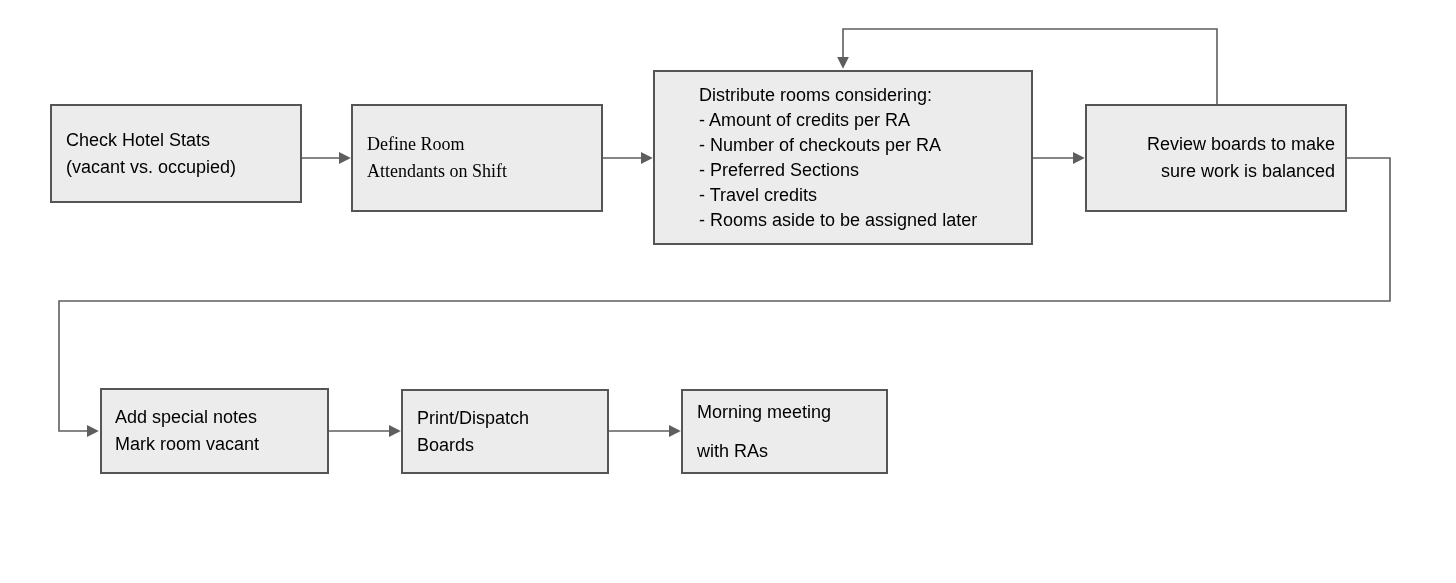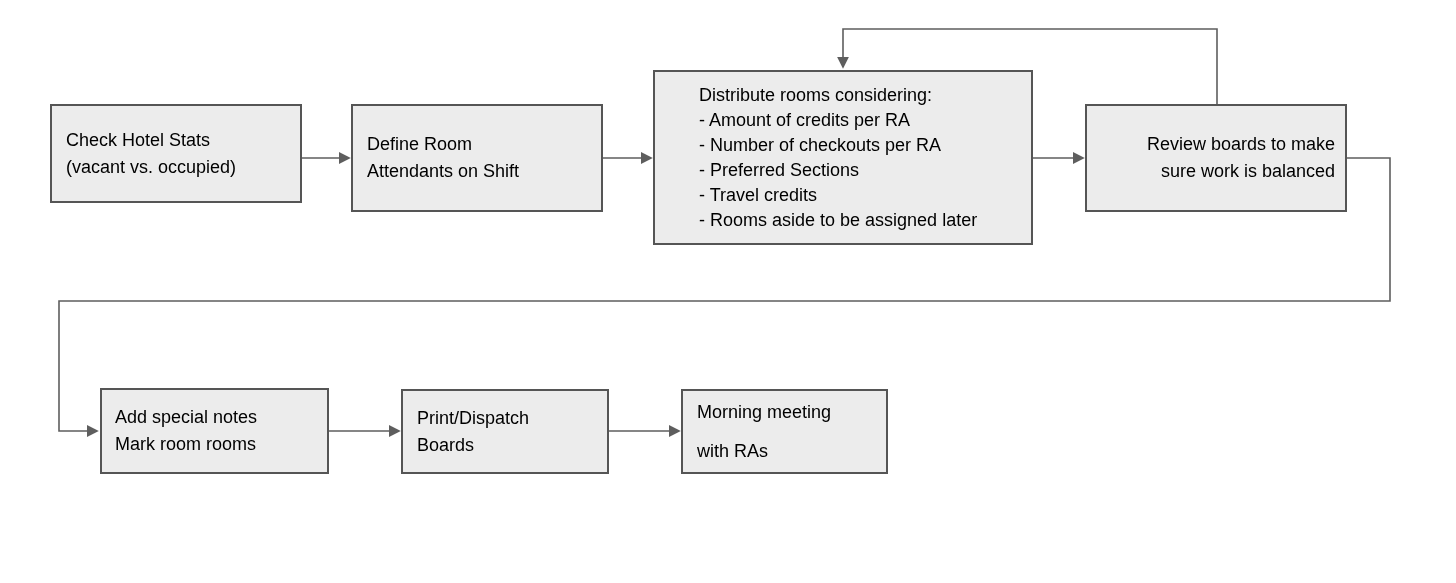--- a/index.html
+++ b/index.html
@@ -65,42 +65,42 @@
     <path class="edge" d="M1347 158 H1390 V301 H59 V431 H97" marker-end="url(#arrow)"></path>
     <path class="edge" d="M329 431 H399" marker-end="url(#arrow)"></path>
     <path class="edge" d="M609 431 H679" marker-end="url(#arrow)"></path>
   </svg>
 
   <div class="node" style="left:50px; top:104px; width:252px; height:99px;">
     <div class="tline">Check Hotel Stats</div>
     <div class="tline">(vacant vs. occupied)</div>
   </div>
 
-  <div class="node" style="left:351px; top:104px; width:252px; height:108px;">
+  <div class="node" style="left:351px; top:104px; width:252px; height:108px;font-family:Liberation Serif, serif;">
     <div class="tline">Define Room</div>
     <div class="tline">Attendants on Shift</div>
   </div>
 
   <div class="node node-list" style="left:653px; top:70px; width:380px; height:175px;">
     <div class="tline">Distribute rooms considering:</div>
     <div class="tline">- Amount of credits per RA</div>
     <div class="tline">- Number of checkouts per RA</div>
     <div class="tline">- Preferred Sections</div>
     <div class="tline">- Travel credits</div>
     <div class="tline">- Rooms aside to be assigned later</div>
   </div>
 
   <div class="node" style="left:1085px; top:104px; width:262px; height:108px;align-items:flex-end;">
     <div class="tline">Review boards to make</div>
     <div class="tline">sure work is balanced</div>
   </div>
 
   <div class="node" style="left:100px; top:388px; width:229px; height:86px;padding-left:13px;">
     <div class="tline">Add special notes</div>
-    <div class="tline">Mark room rooms</div>
+    <div class="tline">Mark room vacant</div>
   </div>
 
   <div class="node" style="left:401px; top:389px; width:208px; height:85px;">
     <div class="tline">Print/Dispatch</div>
     <div class="tline">Boards</div>
   </div>
 
   <div class="node" style="left:681px; top:389px; width:207px; height:85px;gap:12px;">
     <div class="tline">Morning meeting</div>
     <div class="tline">with RAs</div>

